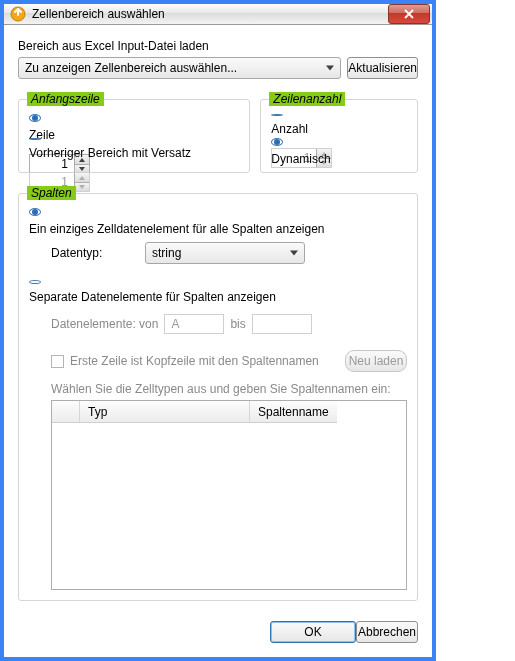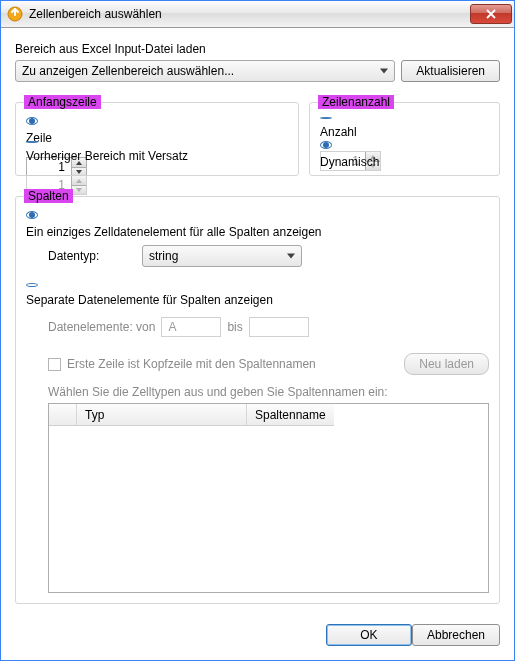--- a/index.html
+++ b/index.html
@@ -7,23 +7,23 @@
     margin: 0;
     font-family: "Segoe UI", Tahoma, sans-serif;
     font-size: 12px;
     color: #000;
     background: #fff;
     width: 515px;
     height: 661px;
     overflow: hidden;
   }
   .window {
-    width: 515px;
+    width: 436px;
     height: 661px;
-    border: 1px solid #3b82f6;
+    border: 4px solid #3b82f6;
     display: flex;
     flex-direction: column;
     background: #fff;
   }
   .titlebar {
     height: 28px;
     background: linear-gradient(to bottom, #fdfdfd 0%, #e9e9e9 45%, #dcdcdc 46%, #f3f3f3 100%);
     border-bottom: 1px solid #9a9a9a;
     display: flex;
     align-items: center;
@@ -67,42 +67,43 @@
     width: 0; height: 0;
     border-left: 4px solid transparent;
     border-right: 4px solid transparent;
     border-top: 5px solid #404040;
   }
   .btn {
     height: 22px;
     background: linear-gradient(to bottom, #fafafa, #e7e7e7);
     border: 1px solid #8f8f8f;
     border-radius: 3px;
-    padding: 0 14px;
+    padding: 0 0;
     display: inline-flex; align-items: center; justify-content: center;
     cursor: default;
     min-width: 62px;
   }
   .btn.primary {
     border: 1px solid #2f72b7;
     box-shadow: inset 0 0 0 1px #8ec0ee;
     min-width: 86px;
   }
   .btn.disabled { color: #9a9a9a; border-color: #c6c6c6; border-radius: 9px; }
   .groupbox {
     border: 1px solid #d6d6d6;
     border-radius: 3px;
     position: relative;
     padding: 14px 10px 10px 10px;
   }
   .groupbox > .legend {
     position: absolute;
     top: -8px; left: 8px;
-    background: #d946ef;
+    background: #84cc16;
     padding: 0 4px;
+    font-style: italic;
   }
   .two-col { display: flex; gap: 10px; }
   .two-col > .groupbox { flex: 1; }
   .two-col > .groupbox:first-child { flex: 1.55; }
   .radio-row { display: flex; align-items: flex-start; gap: 6px; height: 24px; flex-direction: column; }
   .radio {
     width: 12px; height: 12px; border: 1px solid #3a7ab8;
     border-radius: 50%; display: inline-flex; align-items: center; justify-content: center;
     background: #fff;
   }

